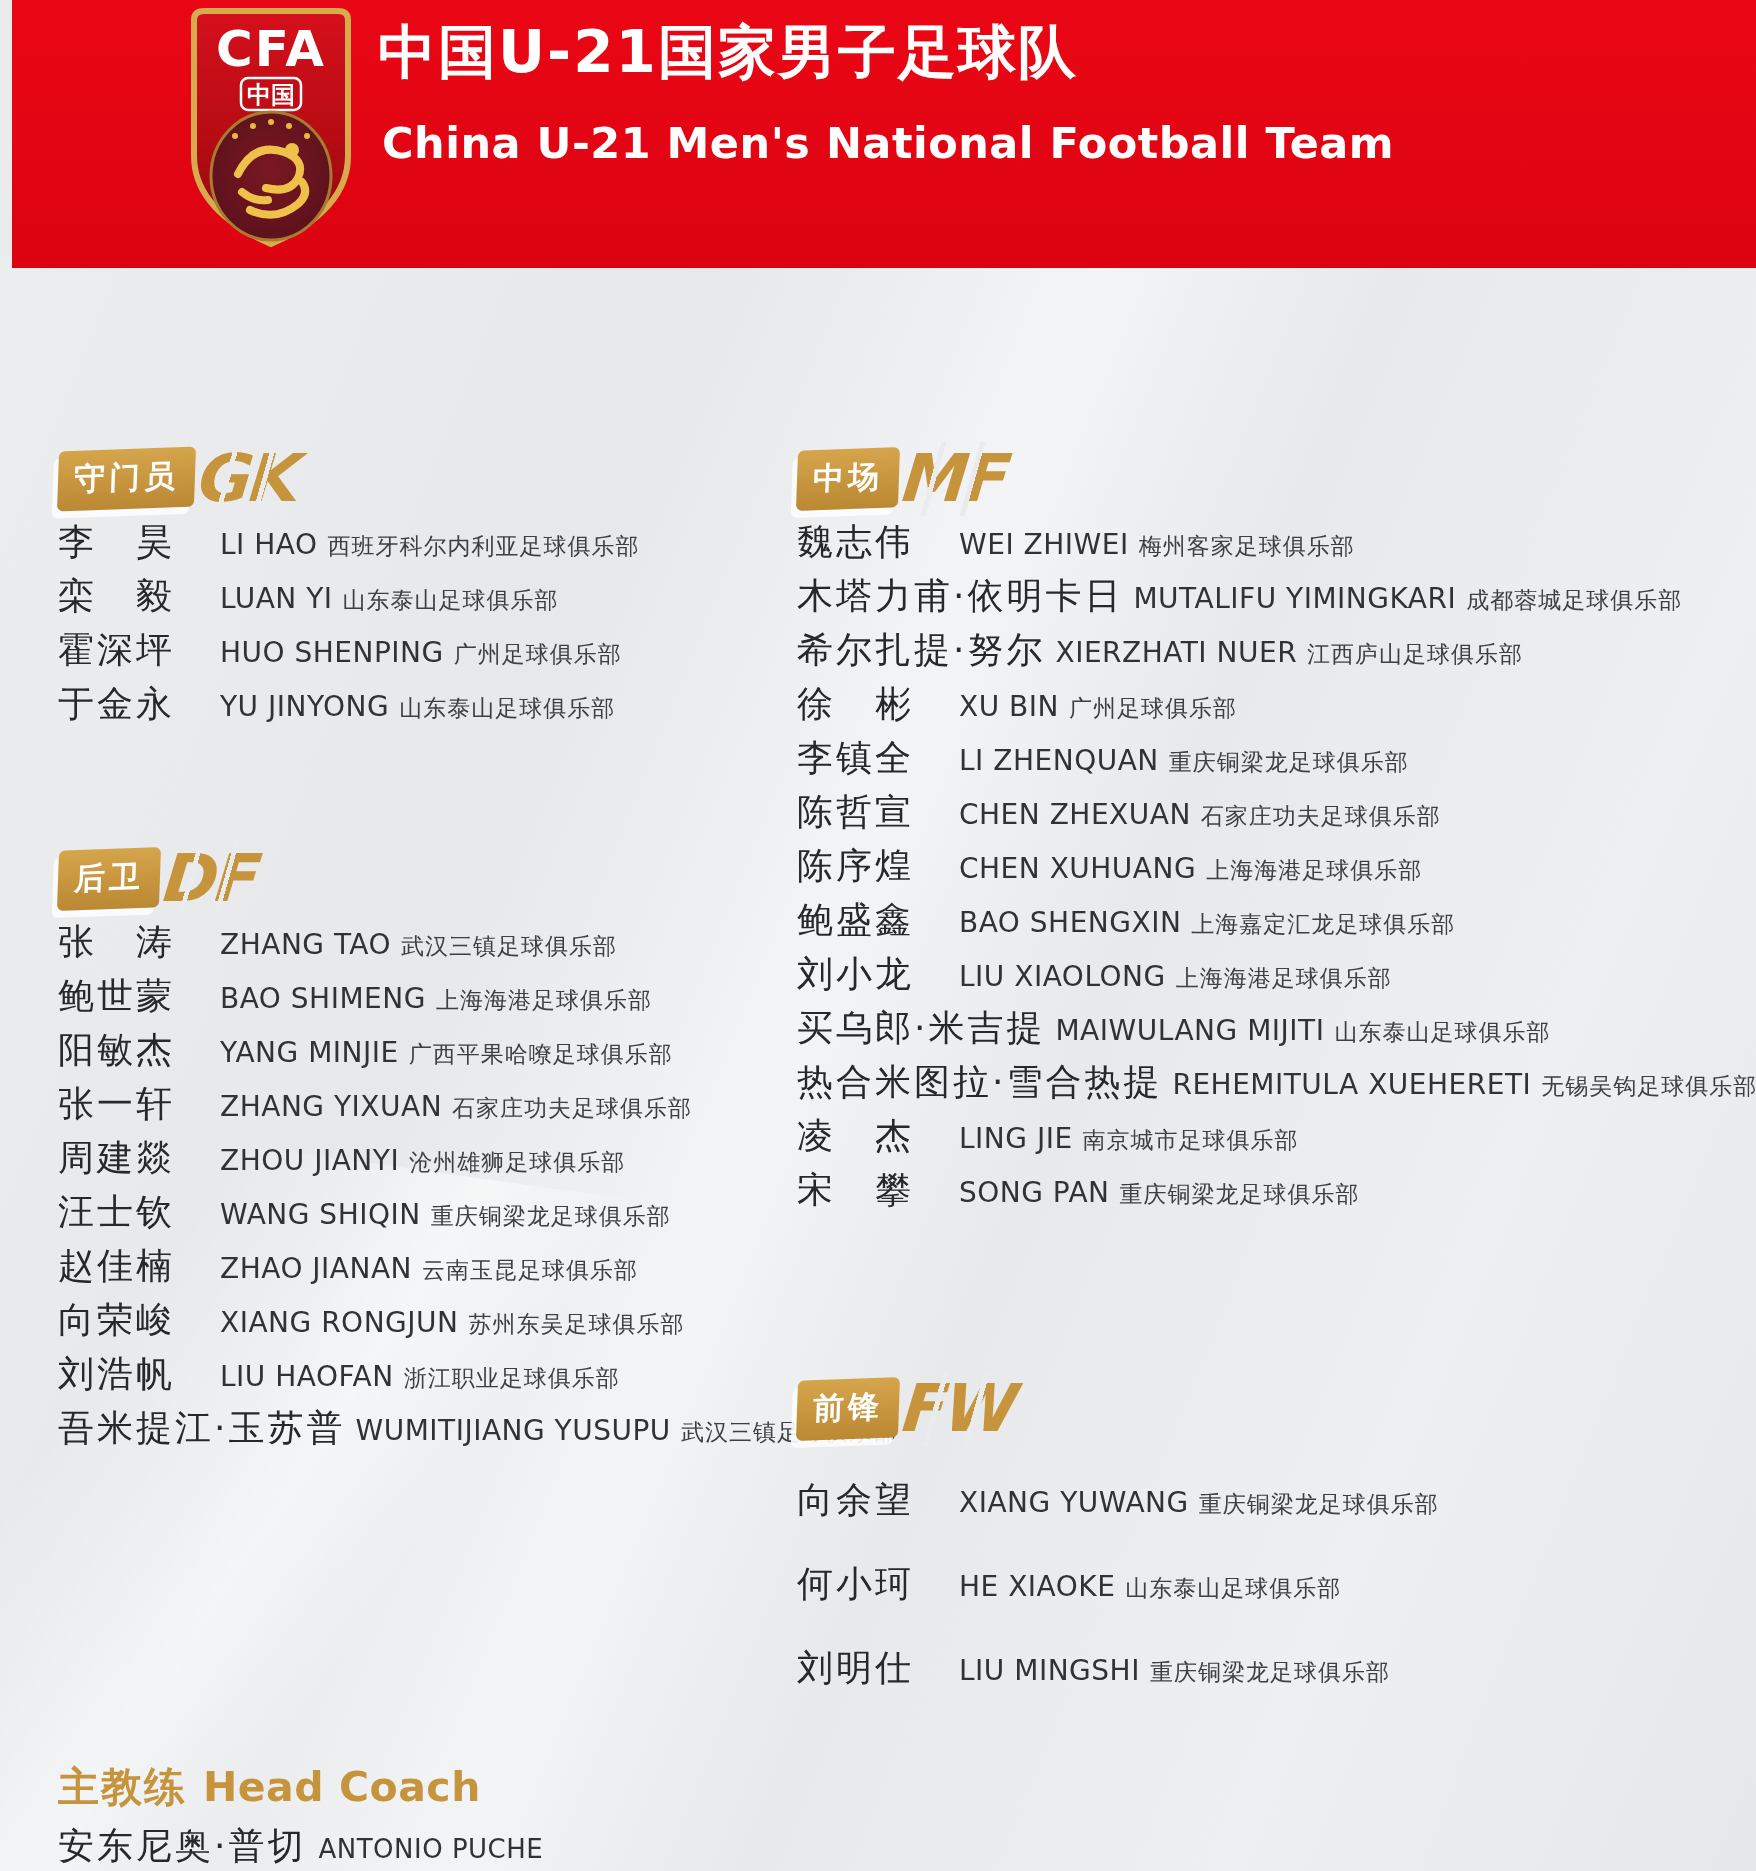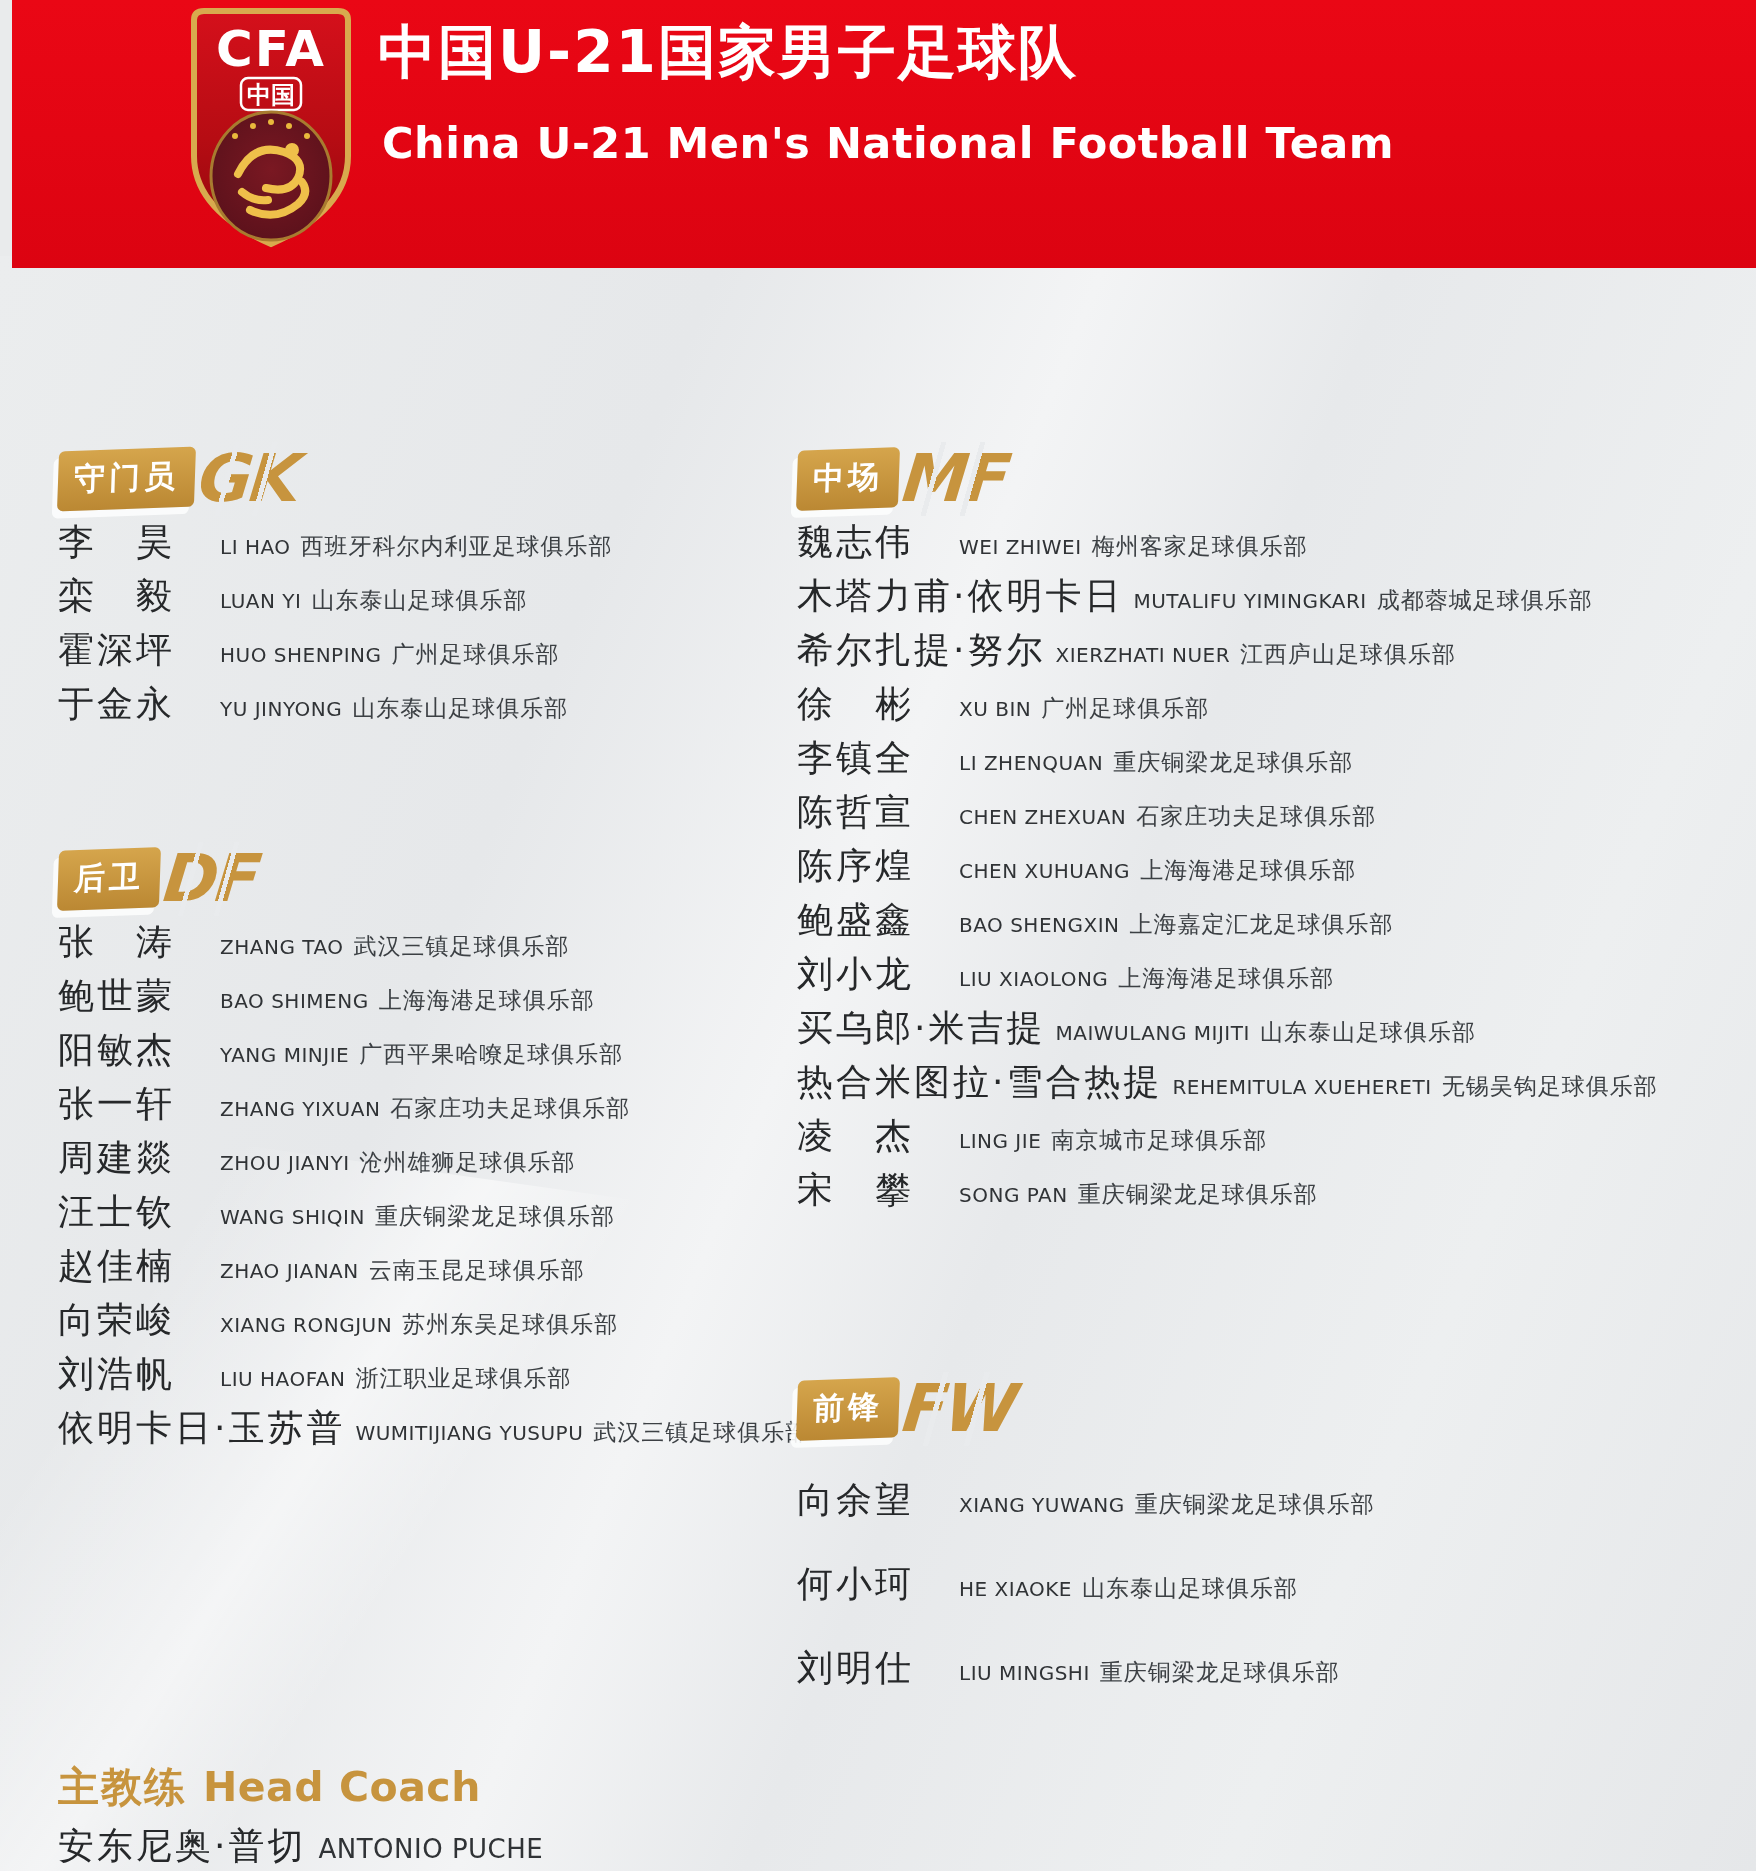--- a/index.html
+++ b/index.html
@@ -51,21 +51,21 @@
     content:""; position:absolute; inset:-4px -6px; pointer-events:none;
     background:linear-gradient(100deg,
       transparent 0 31%, #e9ebed 31% 35%,
       transparent 35% 61%, #e9ebed 61% 65%,
       transparent 65% 100%);
   }
   .player-list { position:absolute; }
   .player-row { display:flex; align-items:baseline; height:54px; white-space:nowrap; }
   .fw .player-row { height:56px;margin-top:28px; }
   .p-name  { font-size:36px; font-weight:500; color:#26282a; min-width:152px; letter-spacing:3px; }
-  .p-pinyin{ font-size:20px; color:#303336; margin-left:10px; letter-spacing:0.5px; }
+  .p-pinyin{ font-size:28px; color:#303336; margin-left:10px; letter-spacing:0.5px; }
   .p-club  { font-size:23px; color:#3c4044; margin-left:10px; letter-spacing:1px; }
   .coach-title {
     position:absolute; left:58px; top:1760px;
     display:flex; align-items:baseline; gap:16px; white-space:nowrap;
   }
   .coach-title .ct-cn { font-size:41px; font-weight:800; color:#c7943e; letter-spacing:2px; }
   .coach-title .ct-en { font-size:41px; font-weight:800; color:#c7943e; letter-spacing:0.5px; }
   .coach-name {
     position:absolute; left:58px; top:1822px;
     display:flex; align-items:baseline; white-space:nowrap;
@@ -196,21 +196,21 @@
       <span class="p-name">向荣峻</span>
       <span class="p-pinyin">XIANG RONGJUN</span>
       <span class="p-club">苏州东吴足球俱乐部</span>
     </div>
     <div class="player-row">
       <span class="p-name">刘浩帆</span>
       <span class="p-pinyin">LIU HAOFAN</span>
       <span class="p-club">浙江职业足球俱乐部</span>
     </div>
     <div class="player-row">
-      <span class="p-name">依明卡日·玉苏普</span>
+      <span class="p-name">吾米提江·玉苏普</span>
       <span class="p-pinyin">WUMITIJIANG YUSUPU</span>
       <span class="p-club">武汉三镇足球俱乐部</span>
     </div>
   </div>
 
 <div class="badge" id="badge-mf">
   <span class="badge-box">中场</span>
   <span class="badge-letters">MF</span>
 </div>
 <div class="player-list" id="list-mf">

